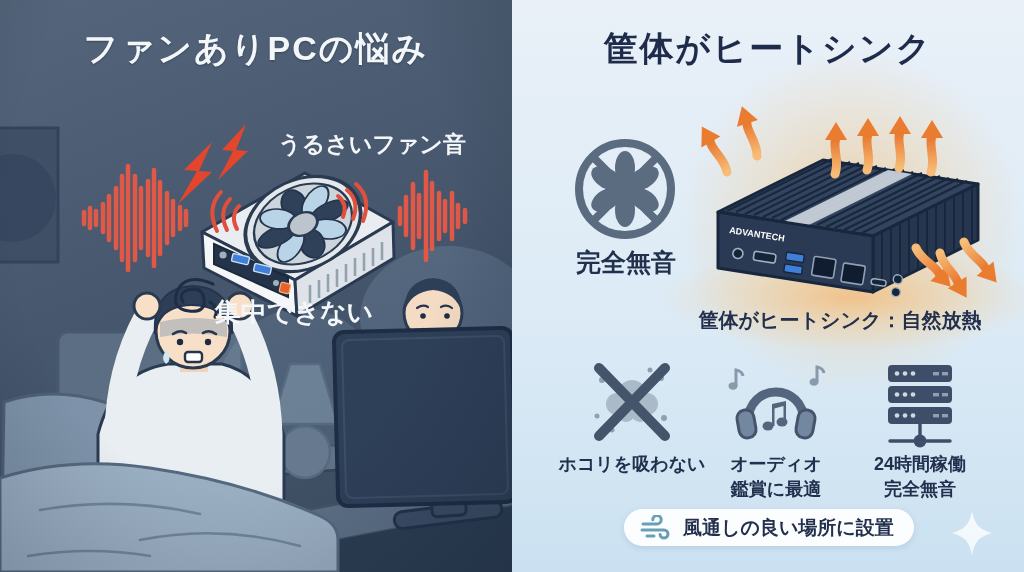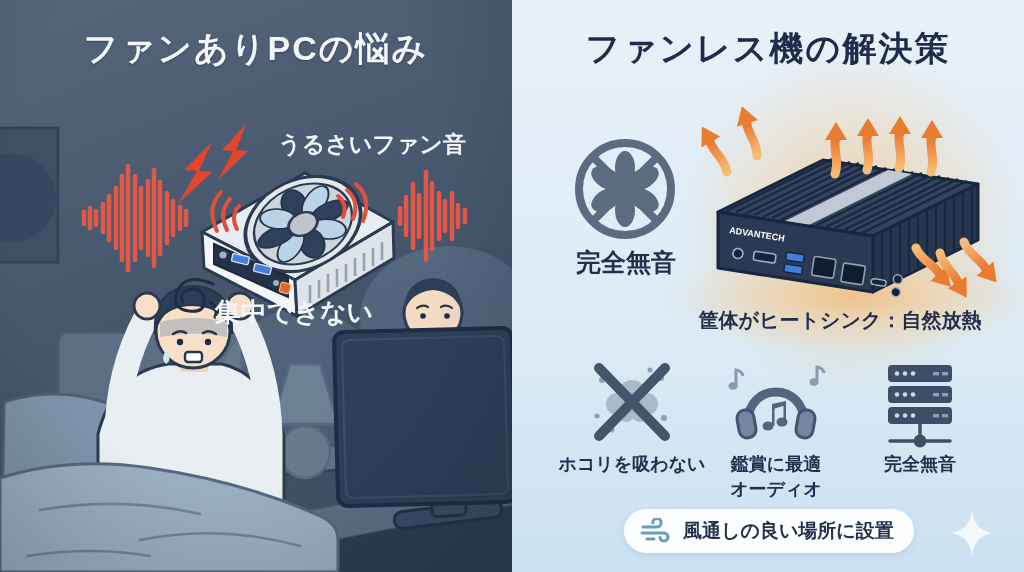--- a/index.html
+++ b/index.html
@@ -17,21 +17,21 @@
   .ttl-right{color:#1e2b4a;}
   .lbl{position:absolute;transform:translateX(-50%);white-space:nowrap;font-weight:800;}
   .lbl-fan-noise{left:372px;top:129px;font-size:23px;color:#f4f7fa;}
   .lbl-focus{left:294px;top:295px;font-size:26px;color:#f4f7fa;}
   .lbl-silent{left:114px;top:246px;font-size:25px;color:#22304e;}
   .lbl-heatsink{left:328px;top:307px;font-size:20px;color:#22304e;}
   .feature{position:absolute;top:358px;width:160px;text-align:center;}
   .feature .ficon{height:94px;display:flex;align-items:center;justify-content:center;}
   .feature .fl{font-size:18px;font-weight:800;color:#22304e;line-height:1.38;white-space:nowrap;}
   .f1{left:30px;margin-left:10px;}.f2{left:184px;}.f3{left:328px;}
-  .tip-pill{position:absolute;left:112px;top:509px;height:44px;min-width:286px;
+  .tip-pill{position:absolute;left:112px;top:509px;height:37px;min-width:286px;
      background:rgba(255,255,255,.93);border-radius:22px;display:flex;align-items:center;
      gap:9px;padding:0 20px 0 16px;box-sizing:border-box;box-shadow:0 2px 6px rgba(90,120,150,.18);}
   .tip-pill span{font-size:19px;font-weight:800;color:#22304e;white-space:nowrap;}
 </style>
 </head>
 <body>
 
 <div class="canvas">
 
   <section class="panel panel-left">
@@ -240,21 +240,21 @@
         <use href="#heat-arrow" transform="translate(215,172) rotate(-30)"></use>
         <use href="#heat-arrow" transform="translate(245,156) rotate(-18)"></use>
         <use href="#heat-arrow" transform="translate(404,248) rotate(137)"></use>
         <use href="#heat-arrow" transform="translate(428,253) rotate(148)"></use>
         <use href="#heat-arrow" transform="translate(452,242) rotate(140)"></use>
       </g>
 
       <path fill="#fdfeff" opacity=".8" d="M460,511 C463,525 467,529 480,533 C467,537 463,541 460,555 C457,541 453,537 440,533 C453,529 457,525 460,511 Z"></path>
     </svg>
 
-    <h1 class="ttl ttl-right">ファンレス機の解決策</h1>
+    <h1 class="ttl ttl-right">筐体がヒートシンク</h1>
     <div class="lbl lbl-silent">完全無音</div>
     <div class="lbl lbl-heatsink">筐体がヒートシンク：自然放熱</div>
 
     <div class="feature f1">
       <div class="ficon">
         <svg width="100" height="90" viewBox="0 0 100 90">
           <g fill="#a9b8c6" opacity=".95">
             <circle cx="50" cy="34" r="14"></circle>
               <circle cx="35" cy="44" r="11"></circle>
               <circle cx="65" cy="44" r="11"></circle>
@@ -287,22 +287,22 @@
             <path d="M51,66 V44 L65,41 V62 h-2.5 V46 L53.5,48.5 V66 Z"></path>
           </g>
           <g fill="#8b99ac">
             <ellipse cx="12" cy="26" rx="4.5" ry="3.8"></ellipse>
               <path d="M15,26 V10 q6,1 7,6" stroke="#8b99ac" stroke-width="3" fill="none"></path>
             <ellipse cx="93" cy="22" rx="4.5" ry="3.8"></ellipse>
               <path d="M96,22 V7 q6,1 7,6" stroke="#8b99ac" stroke-width="3" fill="none"></path>
           </g>
         </svg>
       </div>
+      <div class="fl">オーディオ</div>
       <div class="fl">鑑賞に最適</div>
-      <div class="fl">オーディオ</div>
     </div>
 
     <div class="feature f3">
       <div class="ficon">
         <svg width="100" height="92" viewBox="0 0 100 92">
           <g fill="#3e4e68">
             <rect x="18" y="6" width="64" height="17" rx="4"></rect>
             <rect x="18" y="27" width="64" height="17" rx="4"></rect>
             <rect x="18" y="48" width="64" height="17" rx="4"></rect>
           </g>
@@ -322,20 +322,21 @@
               <rect x="72" y="13" width="6" height="3.4"></rect>
             <rect x="63" y="34" width="6" height="3.4"></rect>
               <rect x="72" y="34" width="6" height="3.4"></rect>
             <rect x="63" y="55" width="6" height="3.4"></rect>
               <rect x="72" y="55" width="6" height="3.4"></rect>
           </g>
           <path d="M50,65 V76 M20,82 H43 M57,82 H80" stroke="#3e4e68" stroke-width="3.4" stroke-linecap="round"></path>
           <circle cx="50" cy="82" r="6.5" fill="#3e4e68"></circle>
         </svg>
       </div>
+      <div class="fl">24時間稼働</div>
       <div class="fl">完全無音</div>
     </div>
 
     <div class="tip-pill">
       <svg width="34" height="26" viewBox="0 0 34 26">
         <g stroke="#67a0b6" stroke-width="3" fill="none" stroke-linecap="round">
           <path d="M3,9 H17 a4.2,4.2 0 1 0 -4.2,-4.2"></path>
           <path d="M2,15 H24 a4,4 0 1 1 -4,4.4"></path>
           <path d="M7,21 H14"></path>
         </g>

